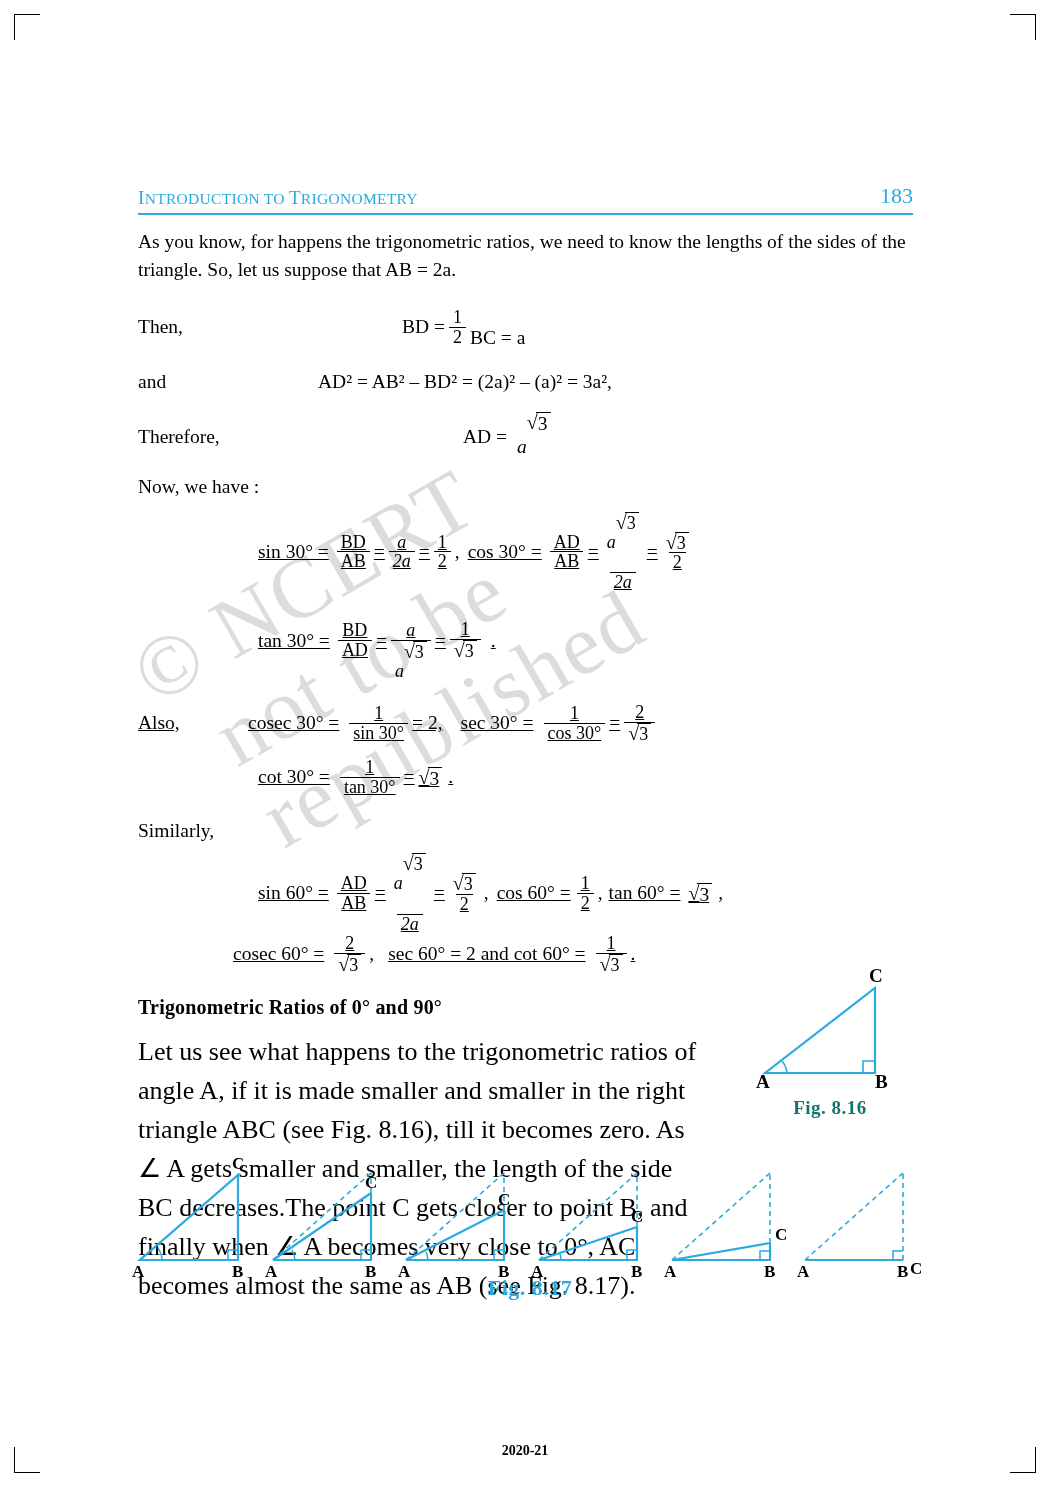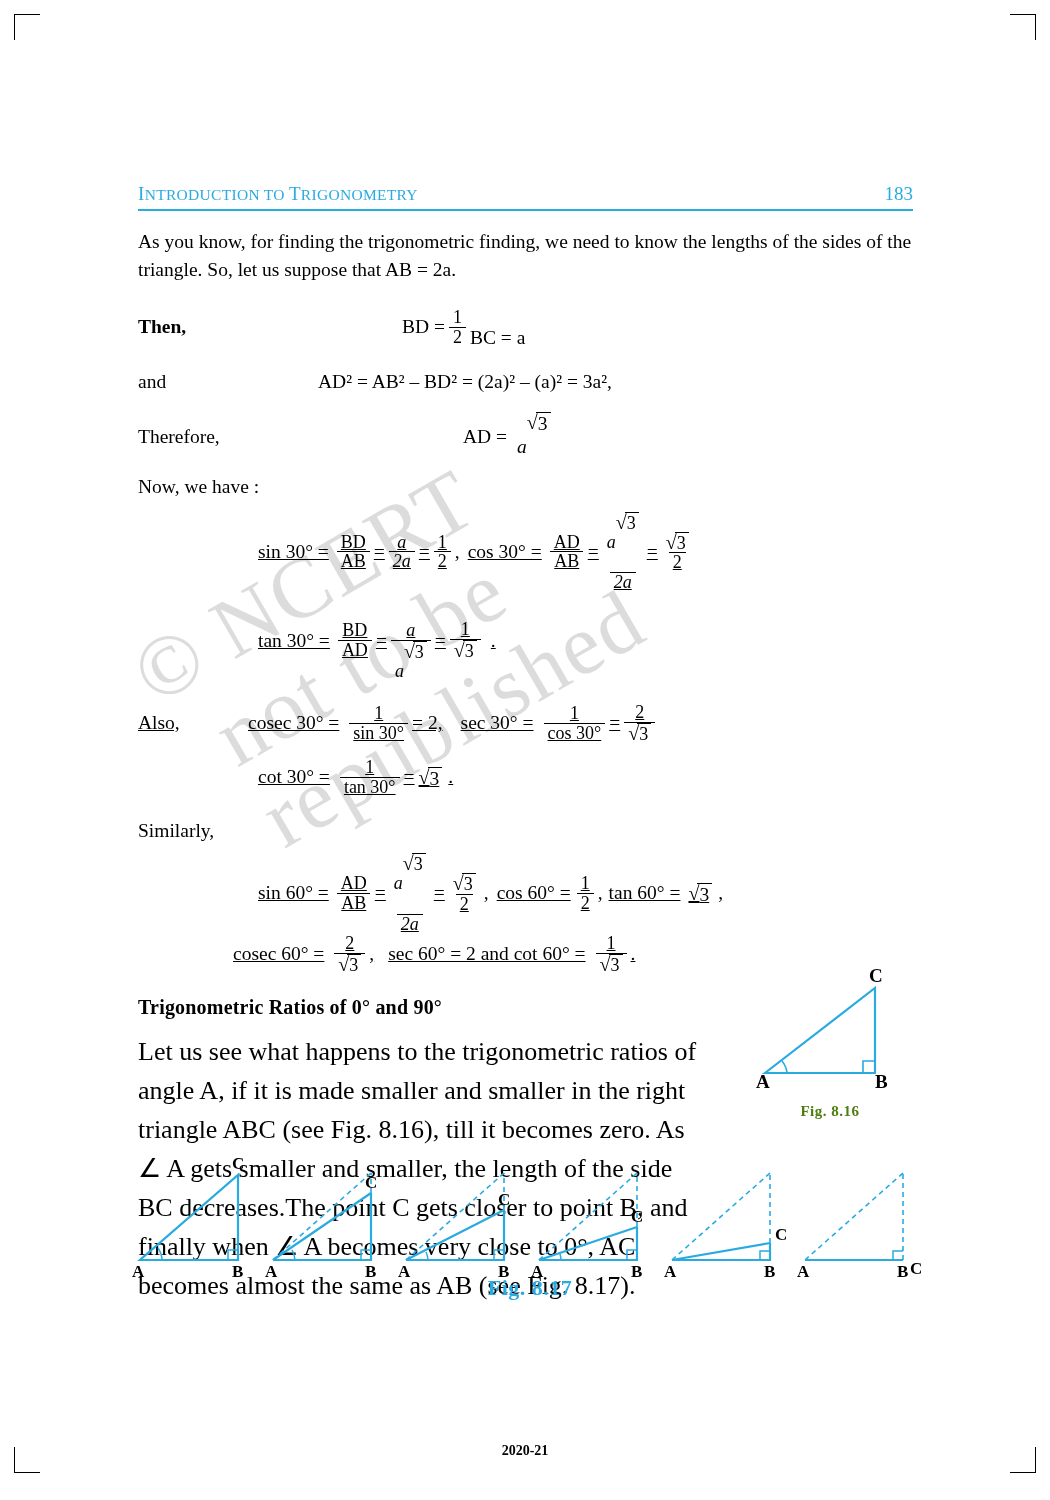--- a/index.html
+++ b/index.html
@@ -42,21 +42,21 @@
   .header .chap {
     color: #29aae1;
     font-size: 15.5px;
     letter-spacing: 0.3px;
     font-variant: small-caps;
     text-transform: none;
   }
   .header .chap .big { font-size: 19px; }
   .header .pageno {
     color: #29aae1;
-    font-size: 19px;
+    font-size: 22px;
   }
 
   .content {
     position: absolute;
     left: 138px;
     top: 228px;
     width: 780px;
     font-size: 19.5px;
     line-height: 1.45;
   }
@@ -116,24 +116,23 @@
 
   
   .fig816 {
     position: absolute;
     left: 735px;
     top: 968px;
     width: 190px;
     text-align: center;
   }
   .figcap {
-    color: #4d7c0f;
+    color: #0f766e;
     font-weight: bold;
-    font-size: 15px;
-    margin-top: 6px;
+    font-size: 19px;
     letter-spacing: 0.5px;
   }
 
   .fig817 {
     position: absolute;
     left: 120px;
     top: 1155px;
     width: 820px;
   }
   .fig817cap {
@@ -195,24 +194,24 @@
     <div class="l2">not to be republished</div>
   </div>
 
   <div class="header">
     <div class="chap"><span class="big">I</span><span>NTRODUCTION TO </span><span class="big">T</span><span>RIGONOMETRY</span></div>
     <div class="pageno">183</div>
   </div>
 
   <div class="content">
 
-    <p class="para">As you know, for finding the trigonometric finding, we need to know the lengths of the sides of the triangle. So, let us suppose that AB = 2a.</p>
+    <p class="para">As you know, for happens the trigonometric ratios, we need to know the lengths of the sides of the triangle. So, let us suppose that AB = 2a.</p>
 
     <div class="line" style="margin-top:18px;">
-      <span class="label-col" style="width:200px;font-weight:bold;">Then,</span>
+      <span class="label-col" style="width:200px;">Then,</span>
       <span style="margin-left:64px;font-family:Liberation Serif, serif;">BD =</span>
       <span class="frac">
         <span class="num">1</span>
         <span class="den">2</span>
       </span>
       <span class="it" style="font-style:normal;"><span>BC = a</span></span>
     </div>
 
     <div class="line" style="margin-top:16px;">
       <span class="label-col" style="width:200px;">and</span>

